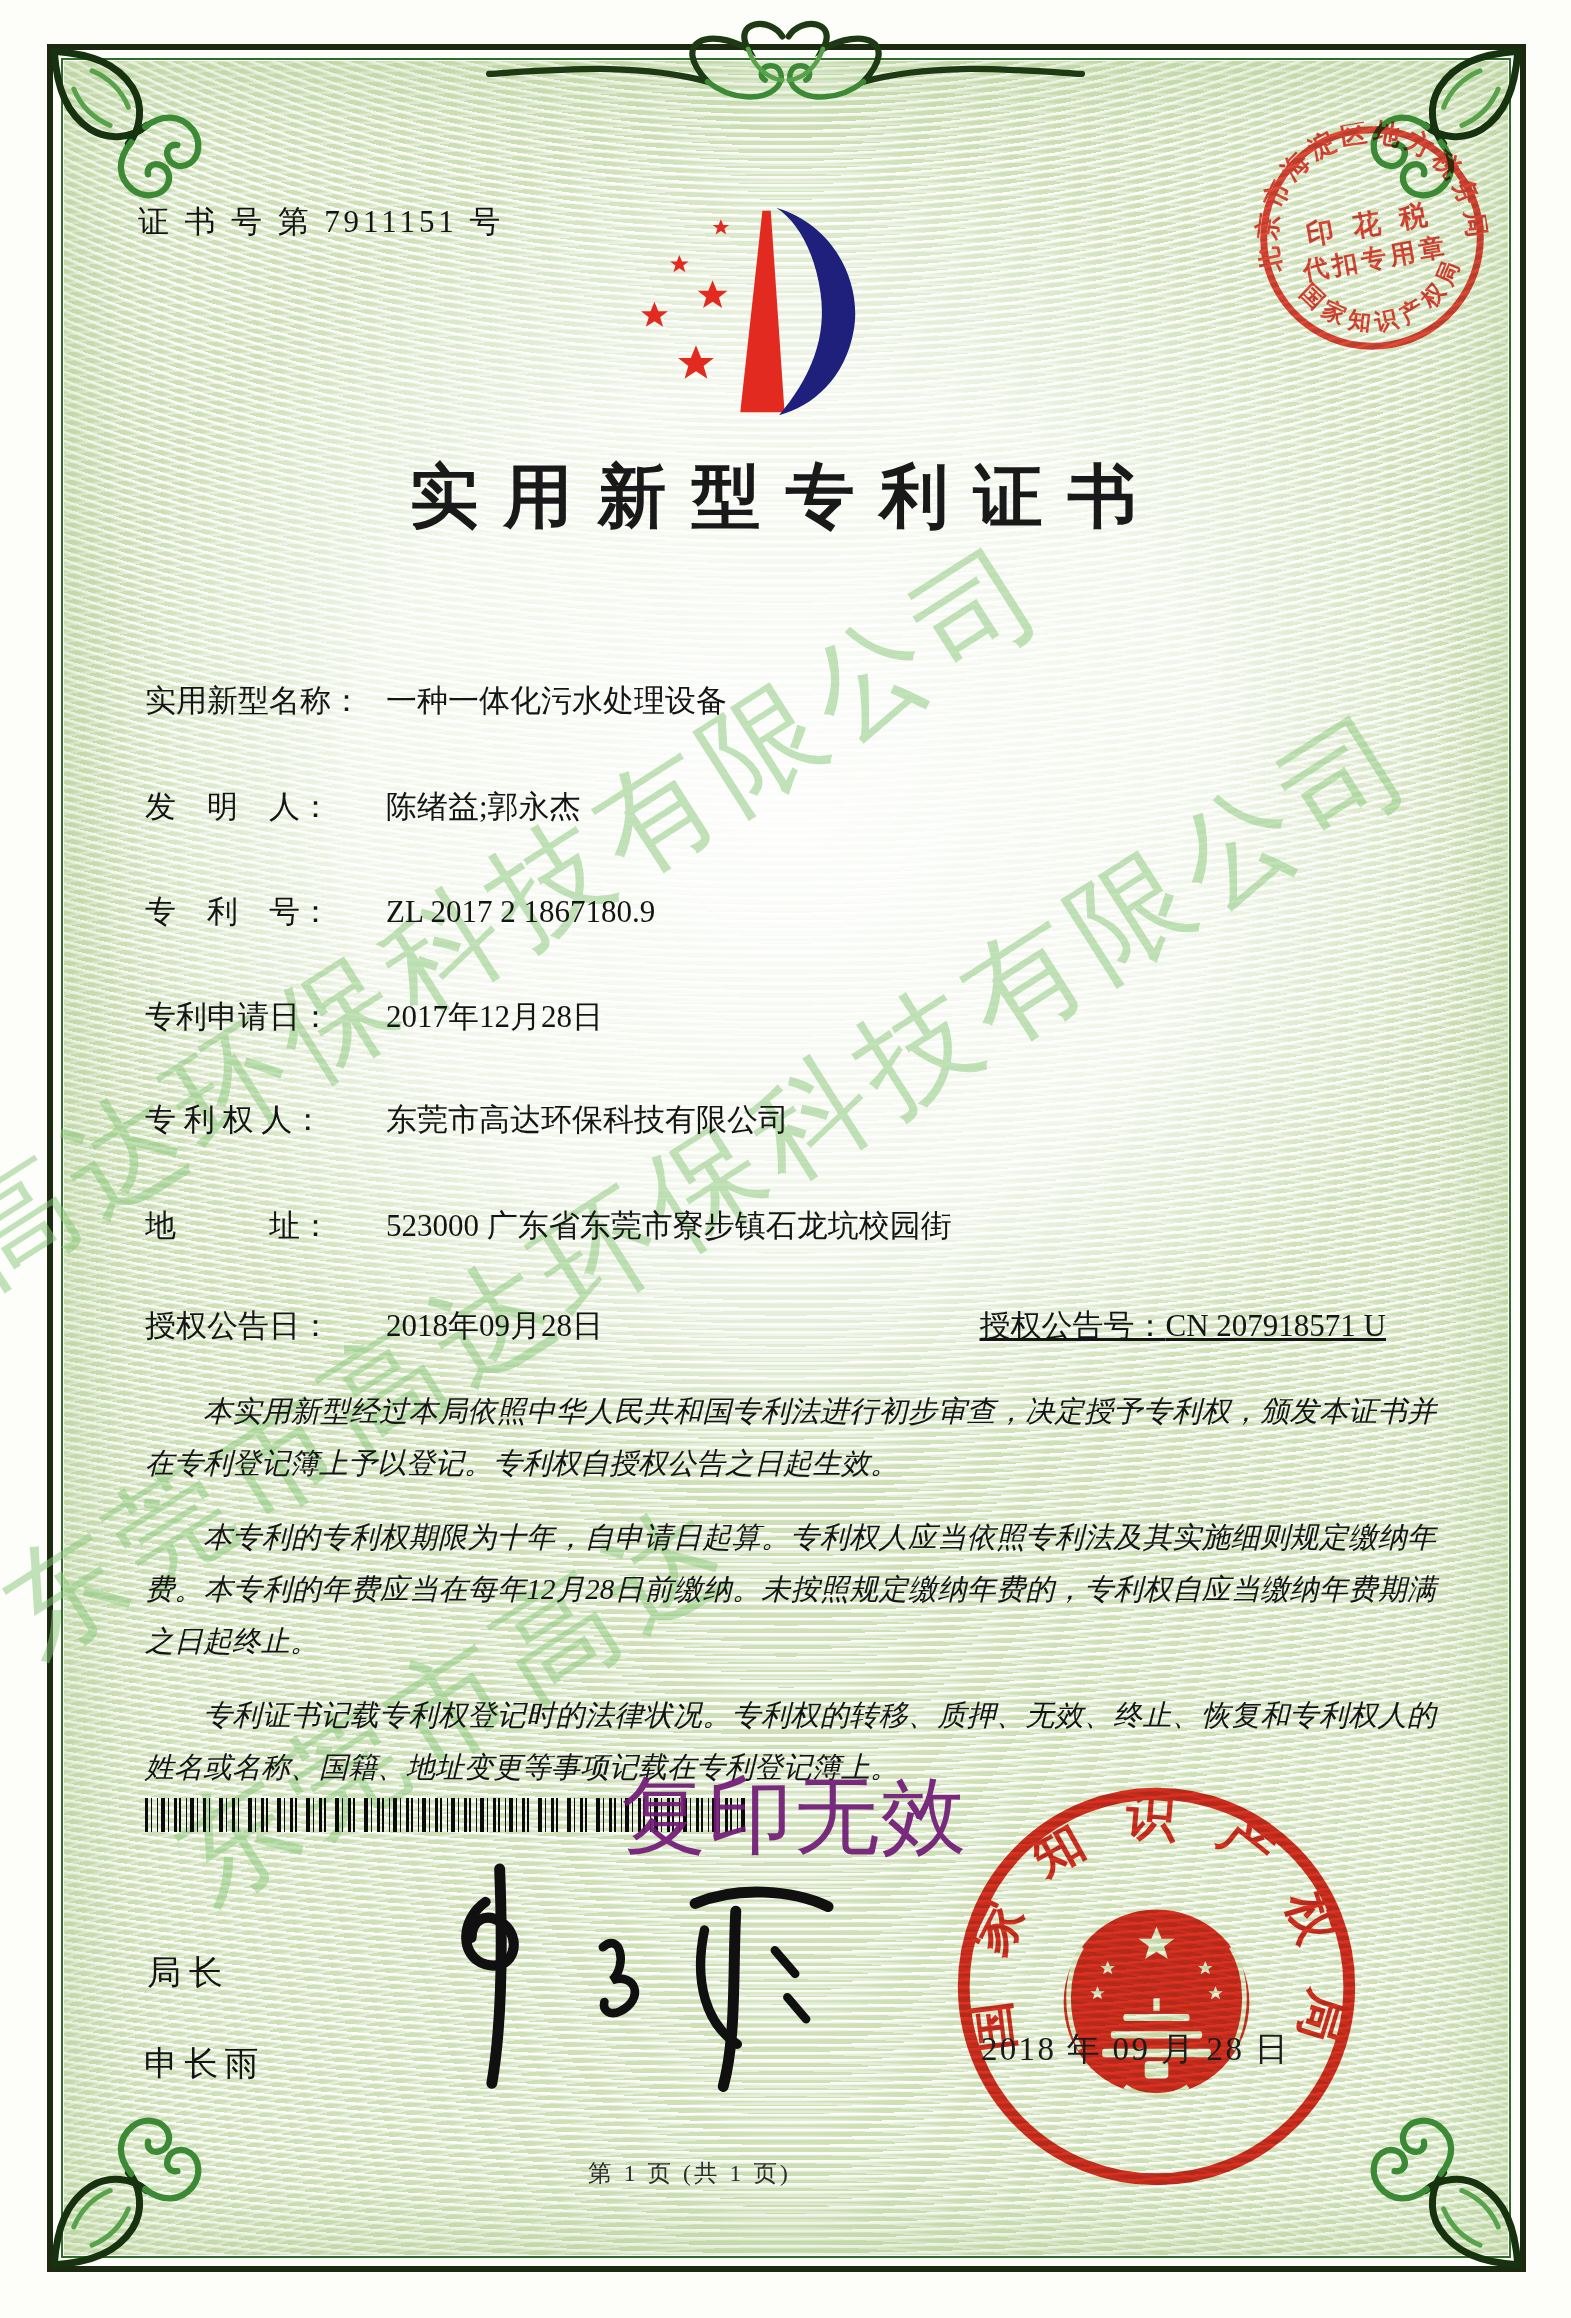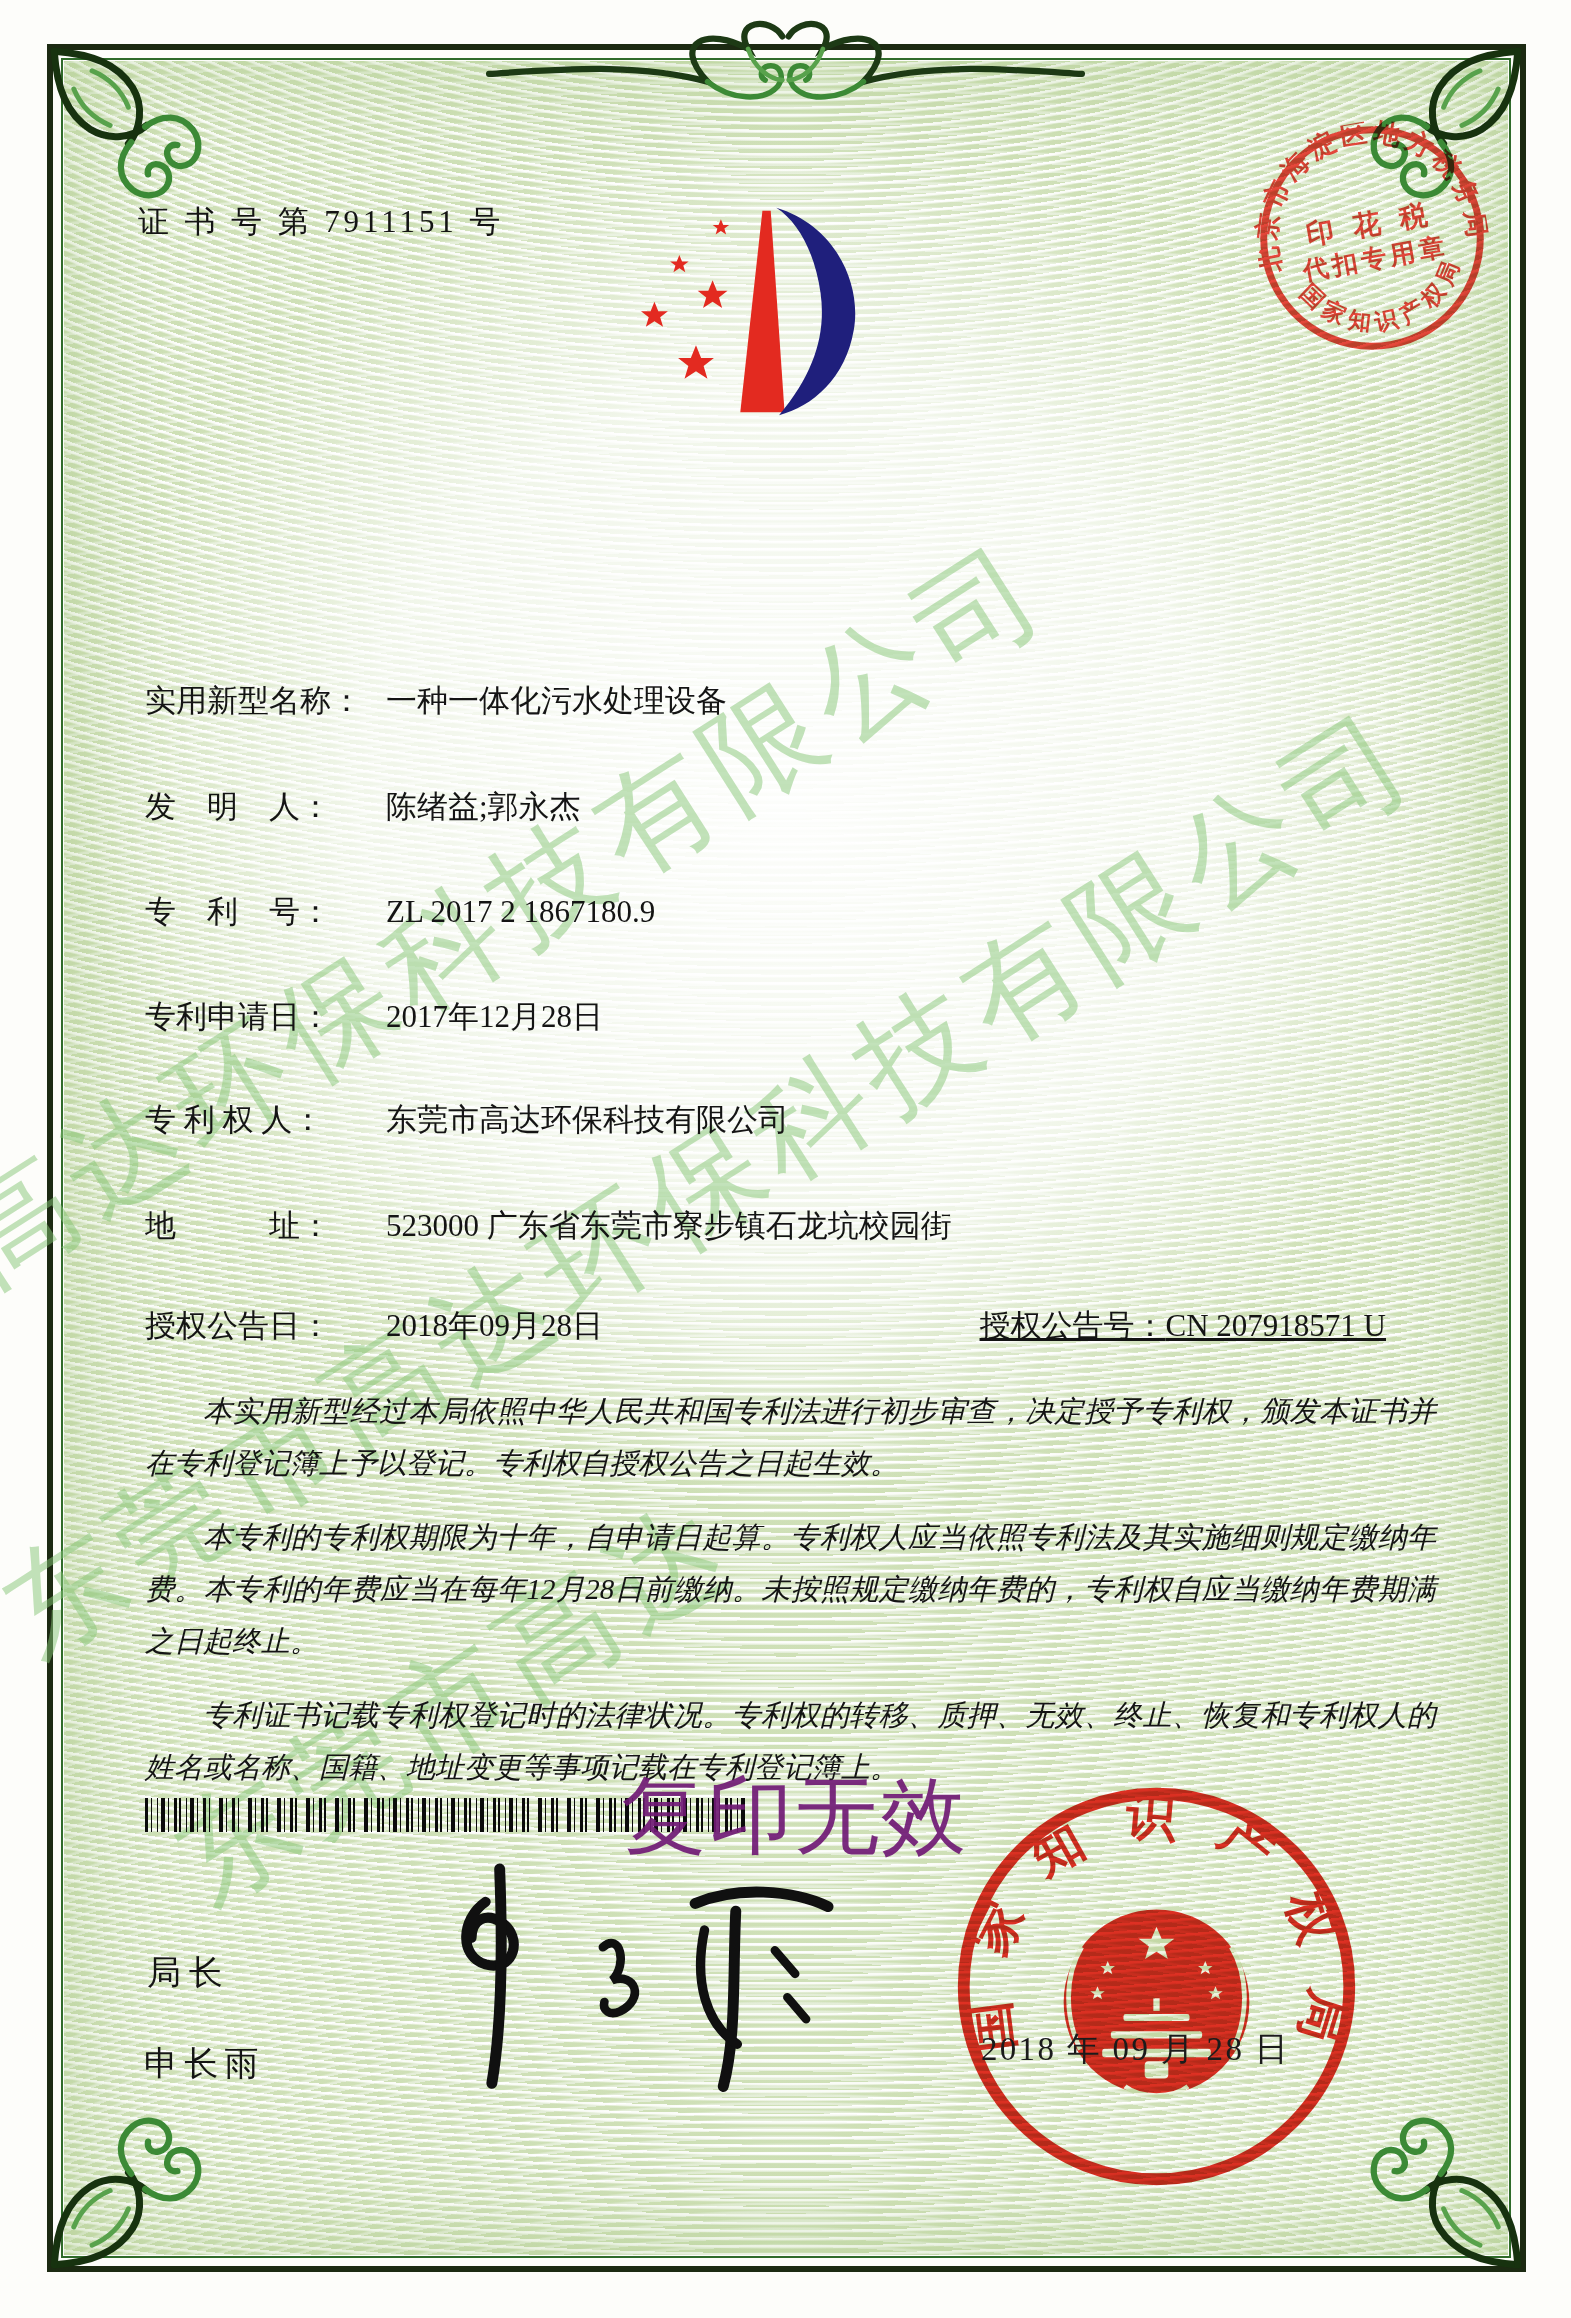--- a/index.html
+++ b/index.html
@@ -141,20 +141,21 @@
   <svg class="logo" viewBox="0 0 190 150" preserveAspectRatio="none">
     <use href="#starG" transform="translate(70,16) scale(0.55)" fill="#e32a20"></use>
     <use href="#starG" transform="translate(40,42) scale(0.62)" fill="#e32a20"></use>
     <use href="#starG" transform="translate(64,64) scale(1.0)" fill="#e32a20"></use>
     <use href="#starG" transform="translate(22,78) scale(0.9)" fill="#e32a20"></use>
     <use href="#starG" transform="translate(52,112) scale(1.2)" fill="#e32a20"></use>
     <path d="M100,4 L106,4 L116,146 L84,146 Z" fill="#e32a20"></path>
     <path d="M110,2 C152,14 172,55 166,88 C160,122 136,142 112,148 C138,118 146,90 142,62 C138,34 126,12 110,2 Z" fill="#1f1f7c"></path>
   </svg>
 
+  <h1 class="title">实用新型专利证书</h1>
 
   <div class="field-row r0">
     <span class="f-label">实用新型名称：</span><span class="f-value">一种一体化污水处理设备</span>
   </div>
   <div class="field-row r1">
     <span class="f-label">发　明　人：</span><span class="f-value">陈绪益;郭永杰</span>
   </div>
   <div class="field-row r2">
     <span class="f-label">专　利　号：</span><span class="f-value">ZL 2017 2 1867180.9</span>
   </div>
@@ -218,15 +219,16 @@
       <rect x="207" y="322" width="116" height="9" rx="3" fill="#f2f6e6"></rect>
       <rect x="196" y="344" width="138" height="11" rx="3" fill="#f2f6e6"></rect>
       <rect x="250" y="360" width="30" height="22" rx="5" fill="#f2f6e6"></rect>
       <path d="M168,345 C148,302 148,252 170,215" stroke="#f2f6e6" stroke-width="6" fill="none"></path>
       <path d="M362,345 C382,302 382,252 360,215" stroke="#f2f6e6" stroke-width="6" fill="none"></path>
       <path d="M225,392 A48,26 0 0 0 305,392" stroke="#f2f6e6" stroke-width="6" fill="none"></path>
     </g>
   </svg>
   <div class="seal-date">2018 年 09 月 28 日</div>
 
+  <div class="footer">第 1 页 (共 1 页)</div>
 
 </div>
 
 
 </body></html>

